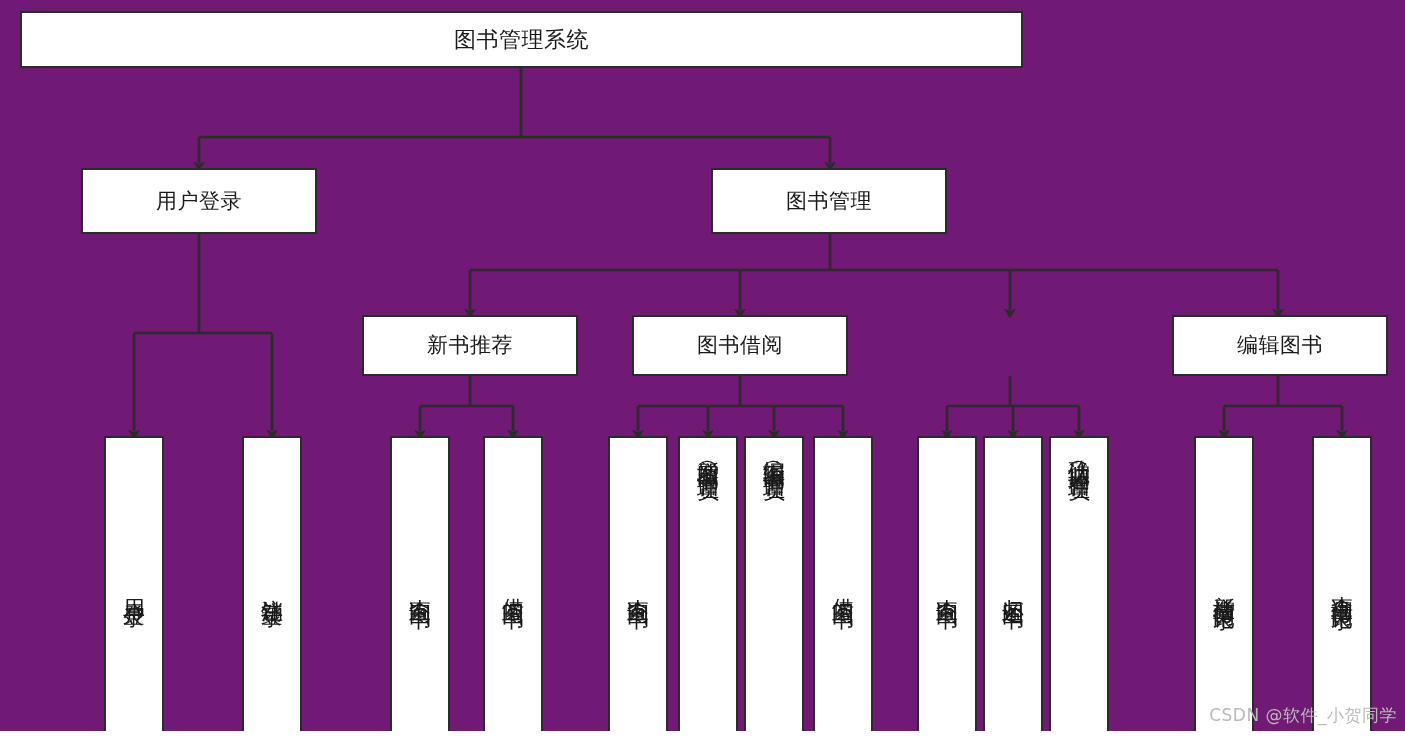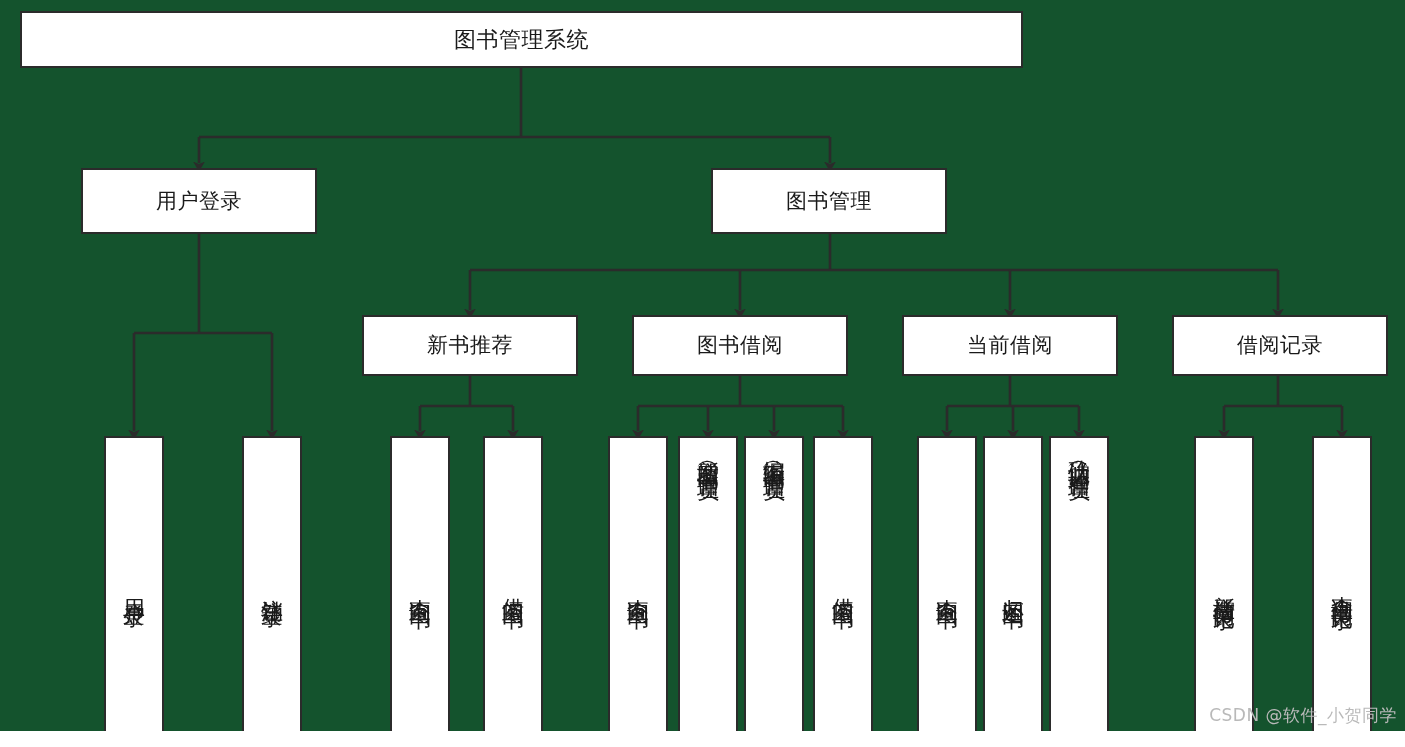--- a/index.html
+++ b/index.html
@@ -8,21 +8,21 @@
     padding: 0;
     background: #ffffff;
   }
   body {
     font-family: "DejaVu Sans", "Liberation Sans", sans-serif;
   }
   #canvas {
     position: relative;
     width: 1405px;
     height: 731px;
-    background: #14532d;
+    background: #701a75;
     overflow: hidden;
   }
   svg#wires {
     position: absolute;
     left: 0;
     top: 0;
     width: 1405px;
     height: 747px;
     pointer-events: none;
   }
@@ -142,25 +142,22 @@
   <div class="node h" style="left:711px; top:168px; width:236px; height:66px;justify-content:center;">
     <span class="label">图书管理</span>
   </div>
 
   <div class="node h" style="left:362px; top:315px; width:216px; height:61px;">
     <span class="label">新书推荐</span>
   </div>
   <div class="node h" style="left:632px; top:315px; width:216px; height:61px;">
     <span class="label">图书借阅</span>
   </div>
-  <div class="node h" style="left:902px; top:315px; width:216px; height:61px;">
-    <span class="label">当前借阅</span>
-  </div>
   <div class="node h" style="left:1172px; top:315px; width:216px; height:61px;">
-    <span class="label">借阅记录</span>
+    <span class="label">编辑图书</span>
   </div>
 
   <div class="node v center" style="left:104px; top:436px; width:60px; height:301px;">
     <span class="label">用户登录</span>
   </div>
   <div class="node v center" style="left:242px; top:436px; width:60px; height:301px;">
     <span class="label">注销登录</span>
   </div>
 
   <div class="node v center" style="left:390px; top:436px; width:60px; height:301px;">

